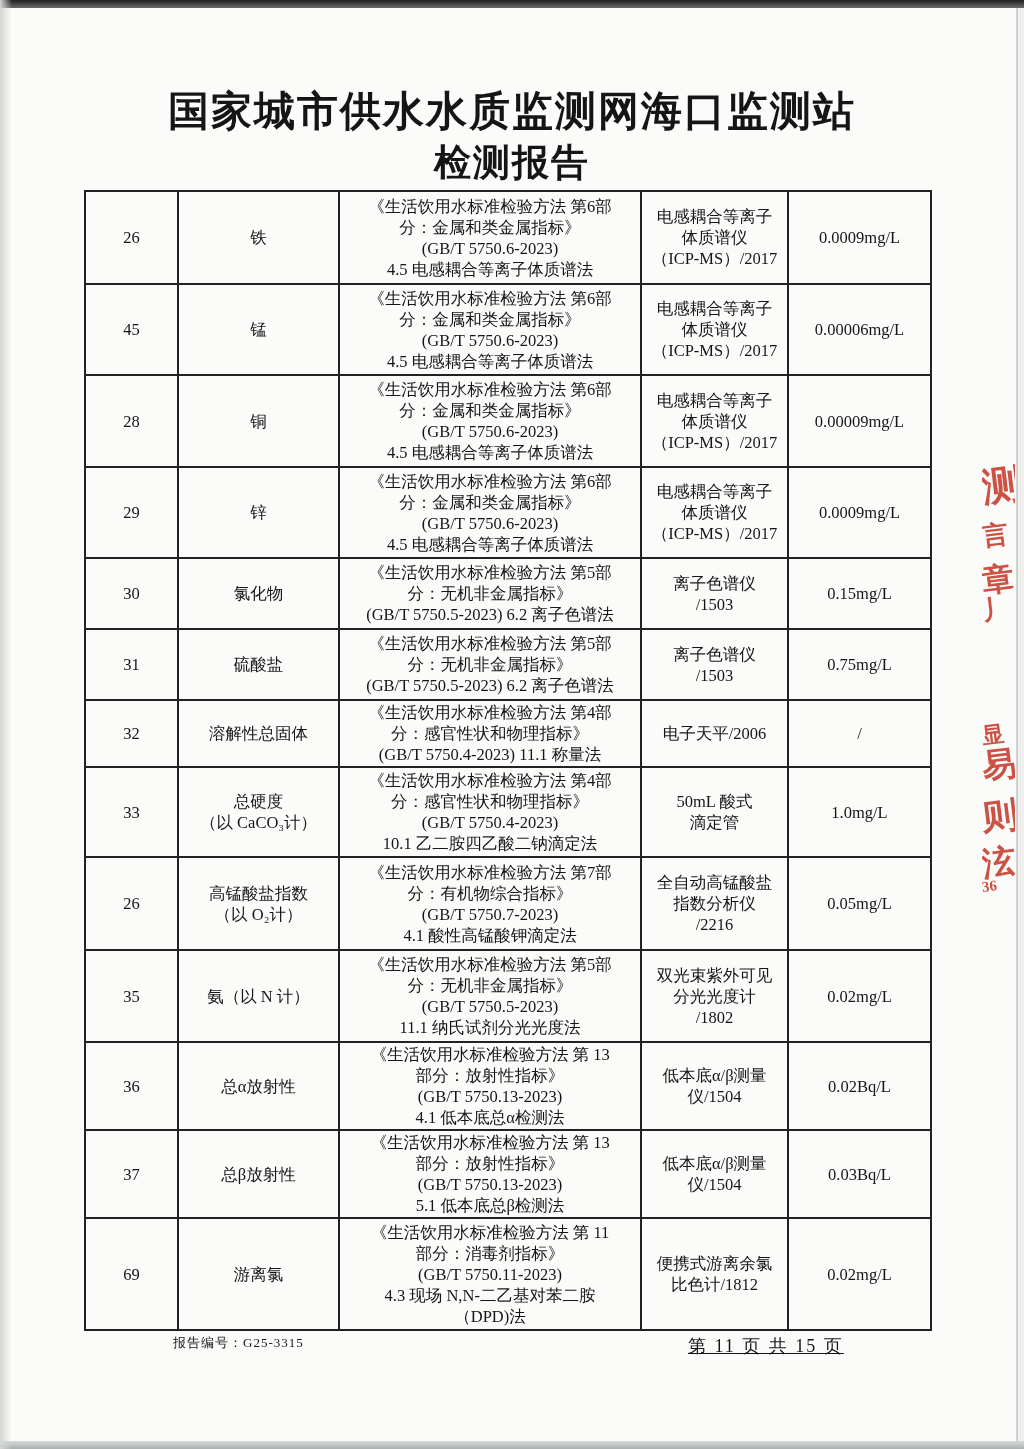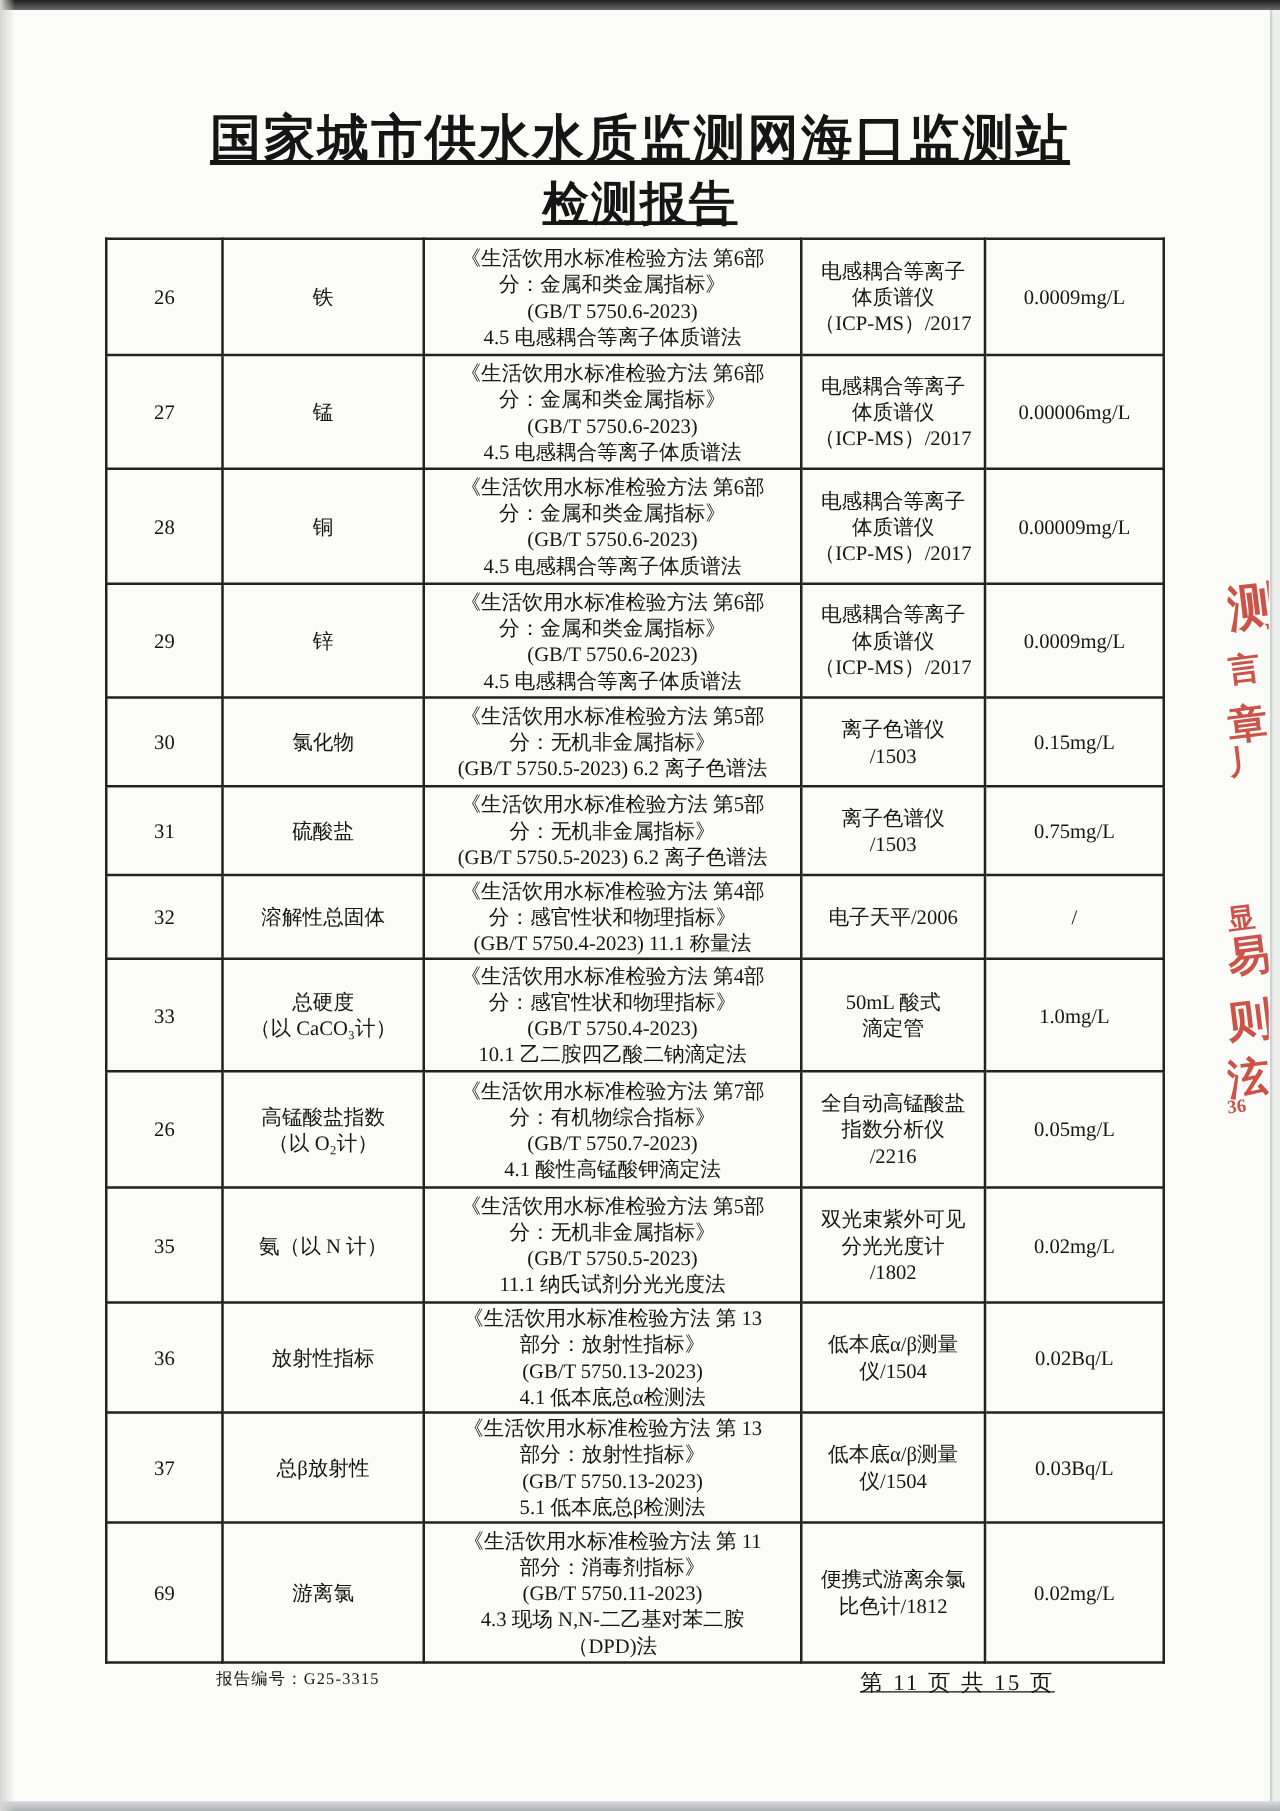--- a/index.html
+++ b/index.html
@@ -12,21 +12,21 @@
   
   .edge-top{position:absolute;top:0;left:0;right:0;height:8px;
     background:linear-gradient(#1f1f1f,#6a6a6a);}
   .edge-bottom{position:absolute;bottom:0;left:0;right:0;height:8px;
     background:linear-gradient(#d8dada,#a9b0b0);}
   .edge-left{position:absolute;top:0;bottom:0;left:0;width:12px;
     background:linear-gradient(90deg,#d6d6d4,rgba(255,255,255,0));}
   .edge-right-line{position:absolute;top:0;bottom:0;left:1016px;width:2px;background:#cfd2d2;}
   .edge-right{position:absolute;top:0;bottom:0;left:1018px;right:0;background:#efefee;}
 
-  .title{position:absolute;left:0;width:1024px;text-align:center;font-weight:bold;letter-spacing:2px;text-decoration:underline;}
+  .title{position:absolute;left:0;width:1024px;text-align:center;font-weight:bold;letter-spacing:2px;}
   .title-1{top:84px;font-size:41px;}
   .title-2{top:138px;font-size:37px;}
 
   table.report{
     position:absolute;left:84px;top:190px;width:846px;
     border-collapse:collapse;table-layout:fixed;
   }
   table.report td{
     border:2px solid #222;
     text-align:center;vertical-align:middle;
@@ -83,21 +83,21 @@
 分：金属和类金属指标》
 (GB/T 5750.6-2023)
 4.5 电感耦合等离子体质谱法</td>
     <td class="inst">电感耦合等离子
 体质谱仪
 （ICP-MS）/2017</td>
     <td class="limit">0.0009mg/L</td>
   </tr>
 
   <tr>
-    <td class="no">27</td>
+    <td class="no">45</td>
     <td class="item">锰</td>
     <td class="method">《生活饮用水标准检验方法 第6部
 分：金属和类金属指标》
 (GB/T 5750.6-2023)
 4.5 电感耦合等离子体质谱法</td>
     <td class="inst">电感耦合等离子
 体质谱仪
 （ICP-MS）/2017</td>
     <td class="limit">0.00006mg/L</td>
   </tr>
@@ -195,21 +195,21 @@
 (GB/T 5750.5-2023)
 11.1 纳氏试剂分光光度法</td>
     <td class="inst">双光束紫外可见
 分光光度计
 /1802</td>
     <td class="limit">0.02mg/L</td>
   </tr>
 
   <tr>
     <td class="no">36</td>
-    <td class="item">放射性指标</td>
+    <td class="item">总α放射性</td>
     <td class="method">《生活饮用水标准检验方法 第 13
 部分：放射性指标》
 (GB/T 5750.13-2023)
 4.1 低本底总α检测法</td>
     <td class="inst">低本底α/β测量
 仪/1504</td>
     <td class="limit">0.02Bq/L</td>
   </tr>
 
   <tr>

